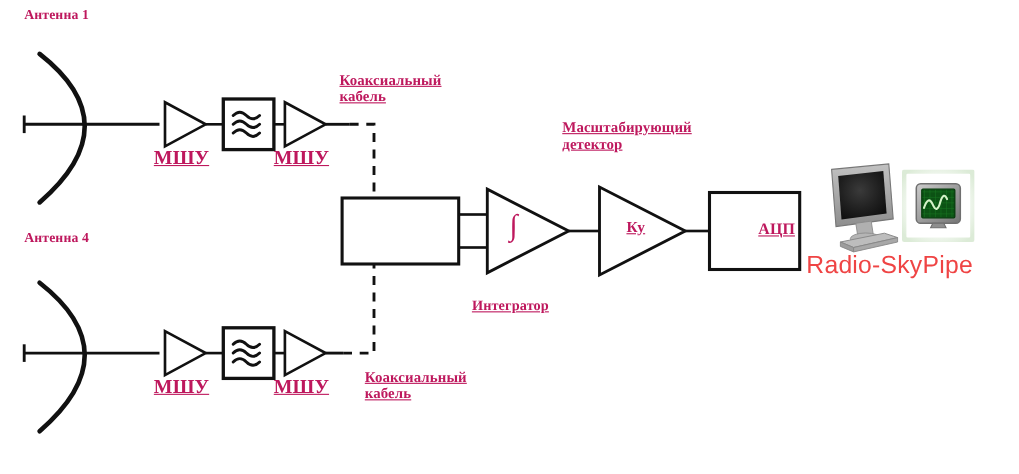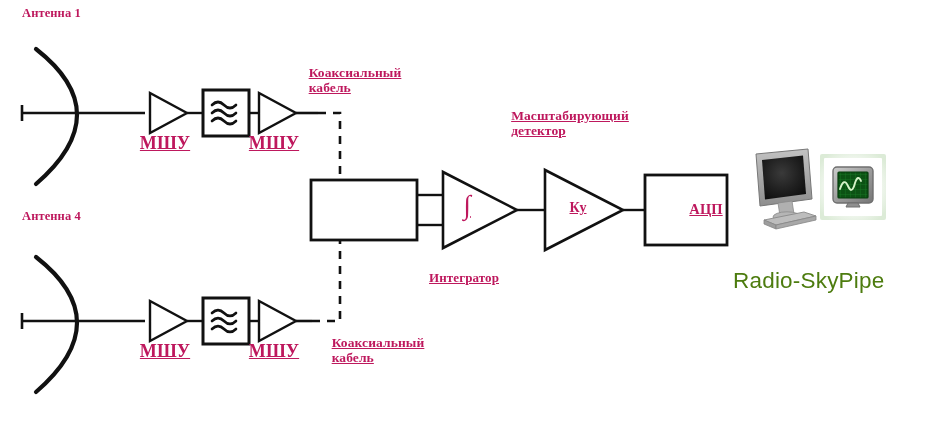--- a/index.html
+++ b/index.html
@@ -59,24 +59,23 @@
     width: 66px;
     height: 66px;
   }
   .rsp-text {
     position: absolute;
     left: 733px;
     top: 228px;
     font-family: "Liberation Sans", "DejaVu Sans", sans-serif;
     font-size: 22.5px;
     font-weight: 400;
-    color: #4d7c0f;
+    color: #ef4444;
     white-space: nowrap;
     letter-spacing: 0.2px;
-    margin-top: 40px;
   }
 </style>
 </head>
 <body>
 
 <div id="stage">
 
   <svg class="svg-layer" viewBox="0 0 926 431">
     <defs>
 

